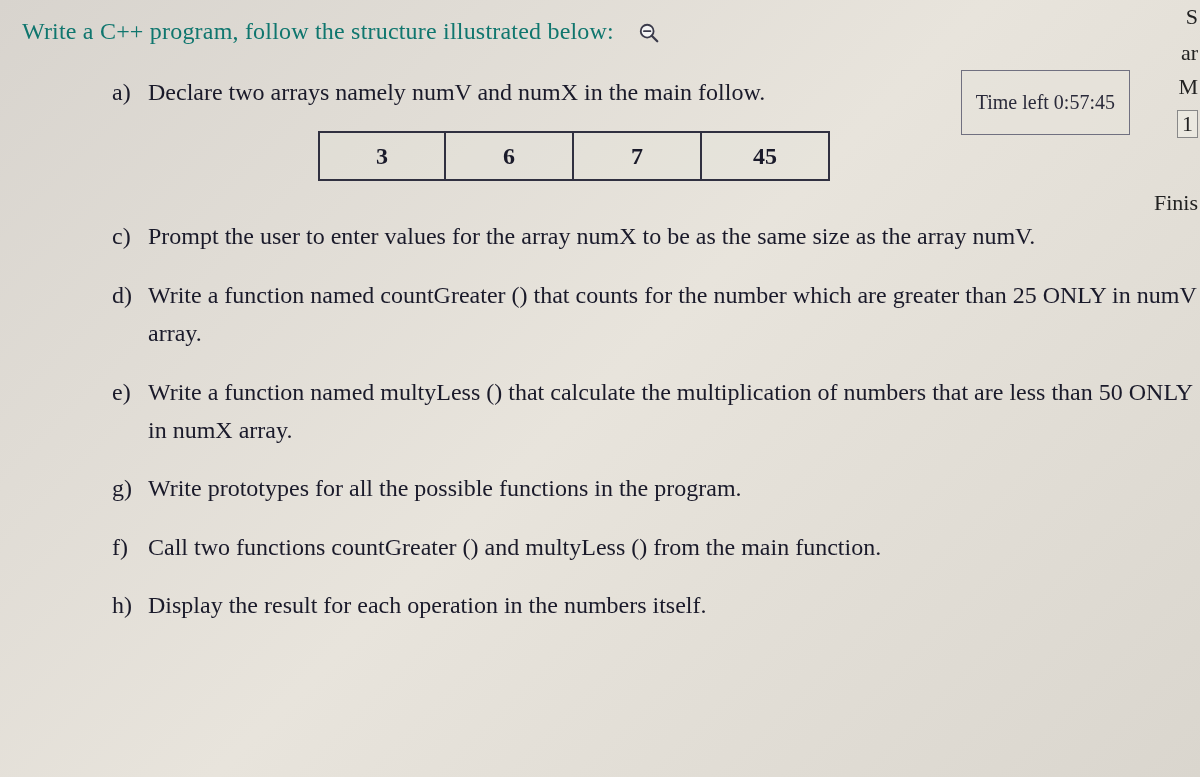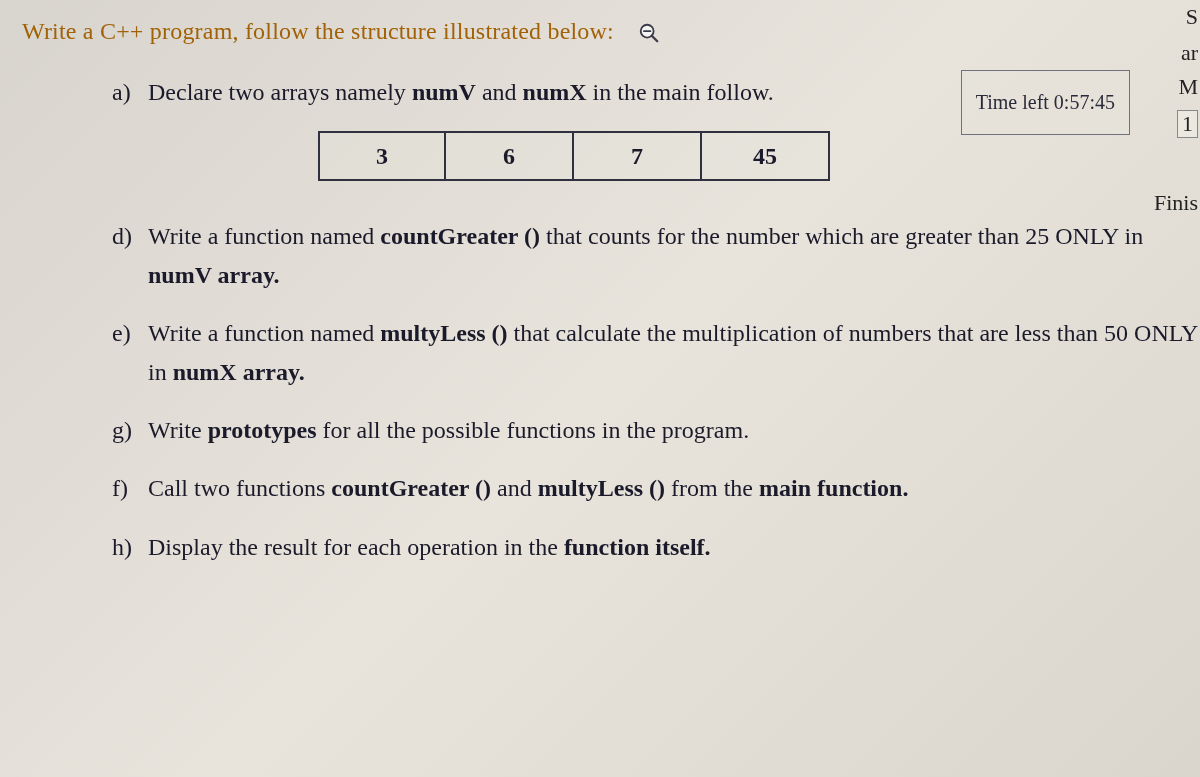--- a/index.html
+++ b/index.html
@@ -12,21 +12,21 @@
       position: relative;
       overflow: hidden;
       padding: 18px 0 0 22px;
     }
     .content {
       position: relative;
       width: 100%;
     }
     .intro {
       font-size: 24px;
-      color: #a16207;
+      color: #0f766e;
       margin-bottom: 28px;
       letter-spacing: 0.2px;
     }
     .time-box {
       position: absolute;
       top: 52px;
       right: 70px;
       border: 1px solid #707080;
       padding: 20px 14px;
       font-size: 20px;
@@ -43,21 +43,21 @@
     .zoom-icon svg { width: 22px; height: 22px; }
     .item {
       font-size: 24px;
       color: #1a1a2a;
       margin-bottom: 20px;
       padding-left: 126px;
       text-indent: -36px;
       line-height: 1.6;
     }
     .item .letter { display: inline-block; width: 36px; text-indent: 0; }
-    .bold { font-weight: bold; }
+    .bold { font-weight: normal; }
     .array-row {
       margin: 8px 0 36px 296px;
       display: flex;
     }
     .array-cell {
       border: 2px solid #303040;
       width: 128px;
       height: 50px;
       display: flex;
       align-items: center;
@@ -101,39 +101,42 @@
   </div>
 
 
   <div class="array-row">
     <div class="array-cell">3</div>
     <div class="array-cell">6</div>
     <div class="array-cell">7</div>
     <div class="array-cell">45</div>
   </div>
 
+  <div class="item">
+    <span class="letter">c)</span><span>Prompt the user to enter values for the array </span><span class="bold">numX</span><span> to be as the same size as the </span><span class="bold">array numV.</span>
+  </div>
 
   <div class="item">
     <span class="letter">d)</span><span>Write a function named </span><span class="bold">countGreater ()</span><span> that counts for the number which are greater than 25 ONLY in </span><span class="bold">numV array.</span>
   </div>
 
   <div class="item">
     <span class="letter">e)</span><span>Write a function named </span><span class="bold">multyLess ()</span><span> that calculate the multiplication of numbers that are less than 50 ONLY in </span><span class="bold">numX array.</span>
   </div>
 
   <div class="item">
     <span class="letter">g)</span><span>Write </span><span class="bold">prototypes</span><span> for all the possible functions in the program.</span>
   </div>
 
   <div class="item">
     <span class="letter">f)</span><span>Call two functions </span><span class="bold">countGreater ()</span><span> and </span><span class="bold">multyLess ()</span><span> from the </span><span class="bold">main function.</span>
   </div>
 
   <div class="item">
-    <span class="letter">h)</span><span>Display the result for each operation in the </span><span class="bold">function itself.</span>
+    <span class="letter">h)</span><span>Display the result for each operation in the </span><span class="bold">numbers itself.</span>
   </div>
 
 </div>
 
 <div class="right-strip">
   <div class="rs-line" style="top:4px">S</div>
   <div class="rs-line" style="top:40px">ar</div>
   <div class="rs-line" style="top:74px">M</div>
   <div class="rs-line" style="top:110px;border:1px solid #888;padding:0 4px;background:rgba(240,238,230,0.6)">1</div>
   <div class="rs-line" style="top:190px">Finis</div>

